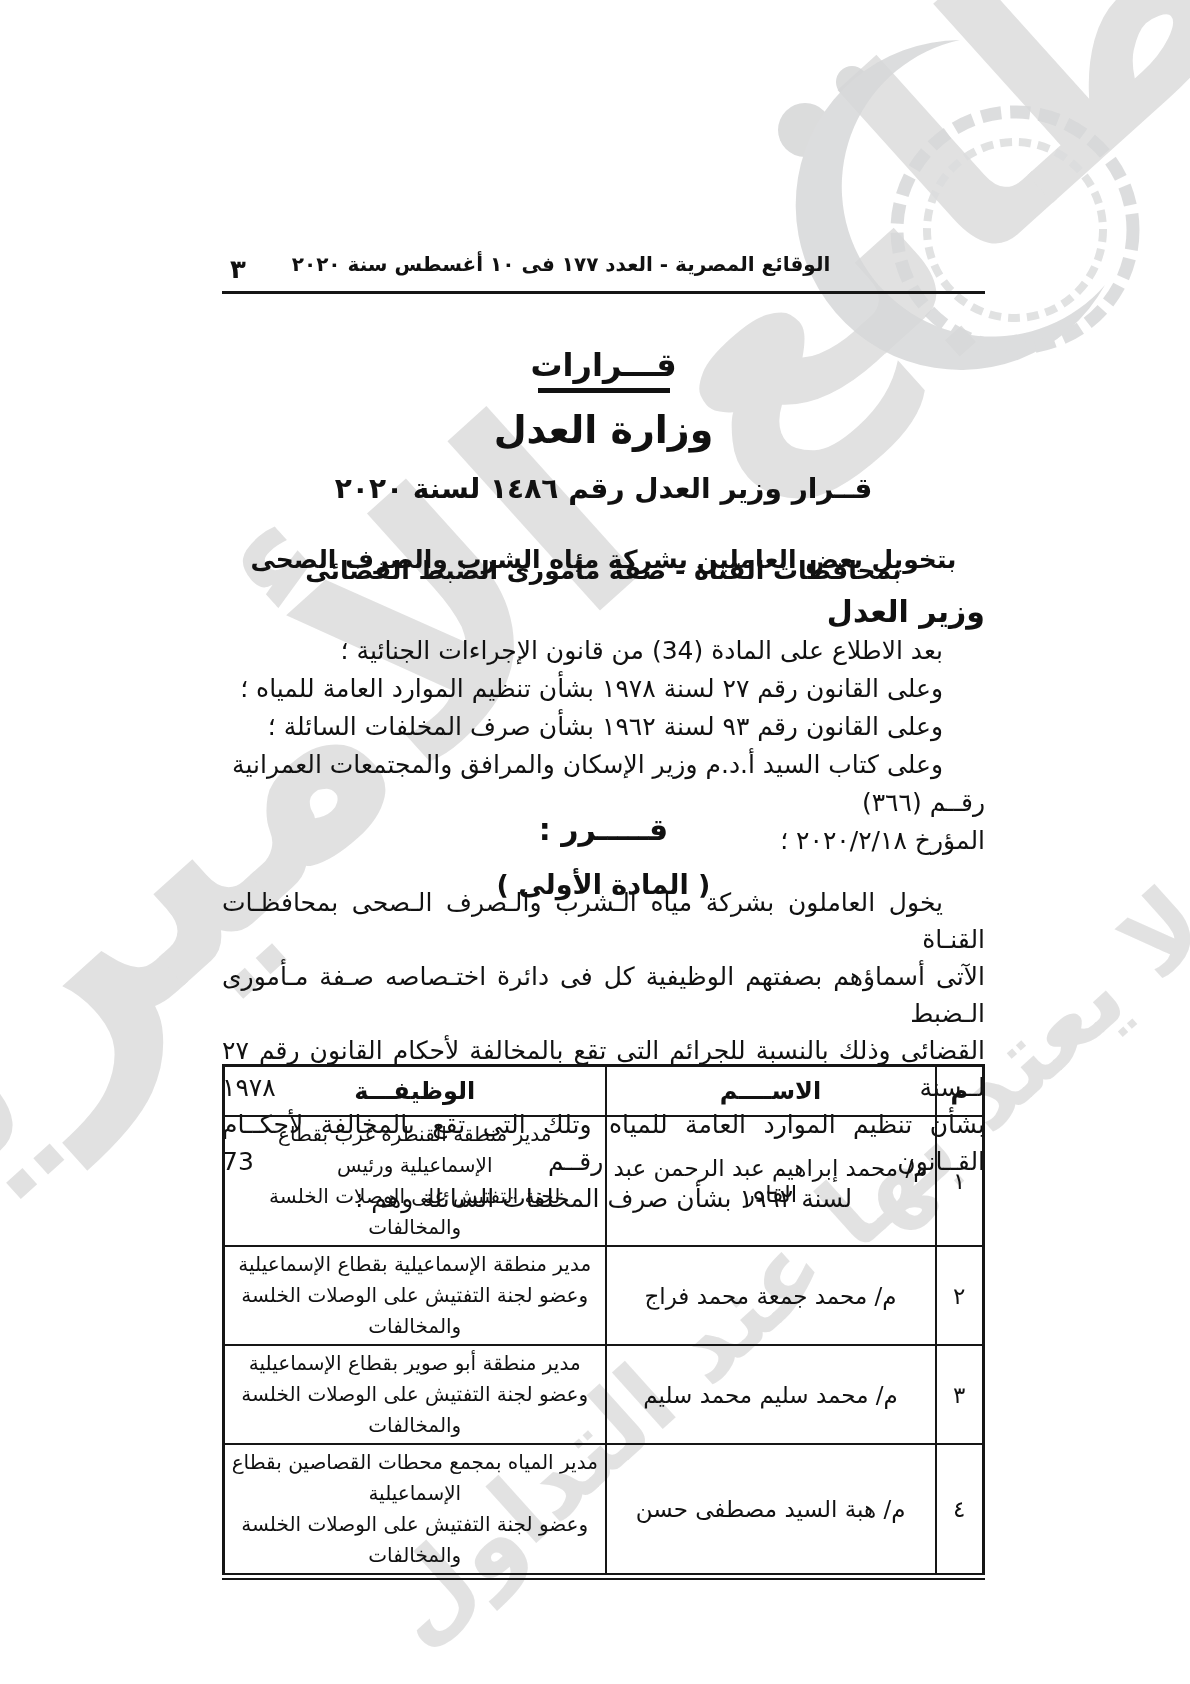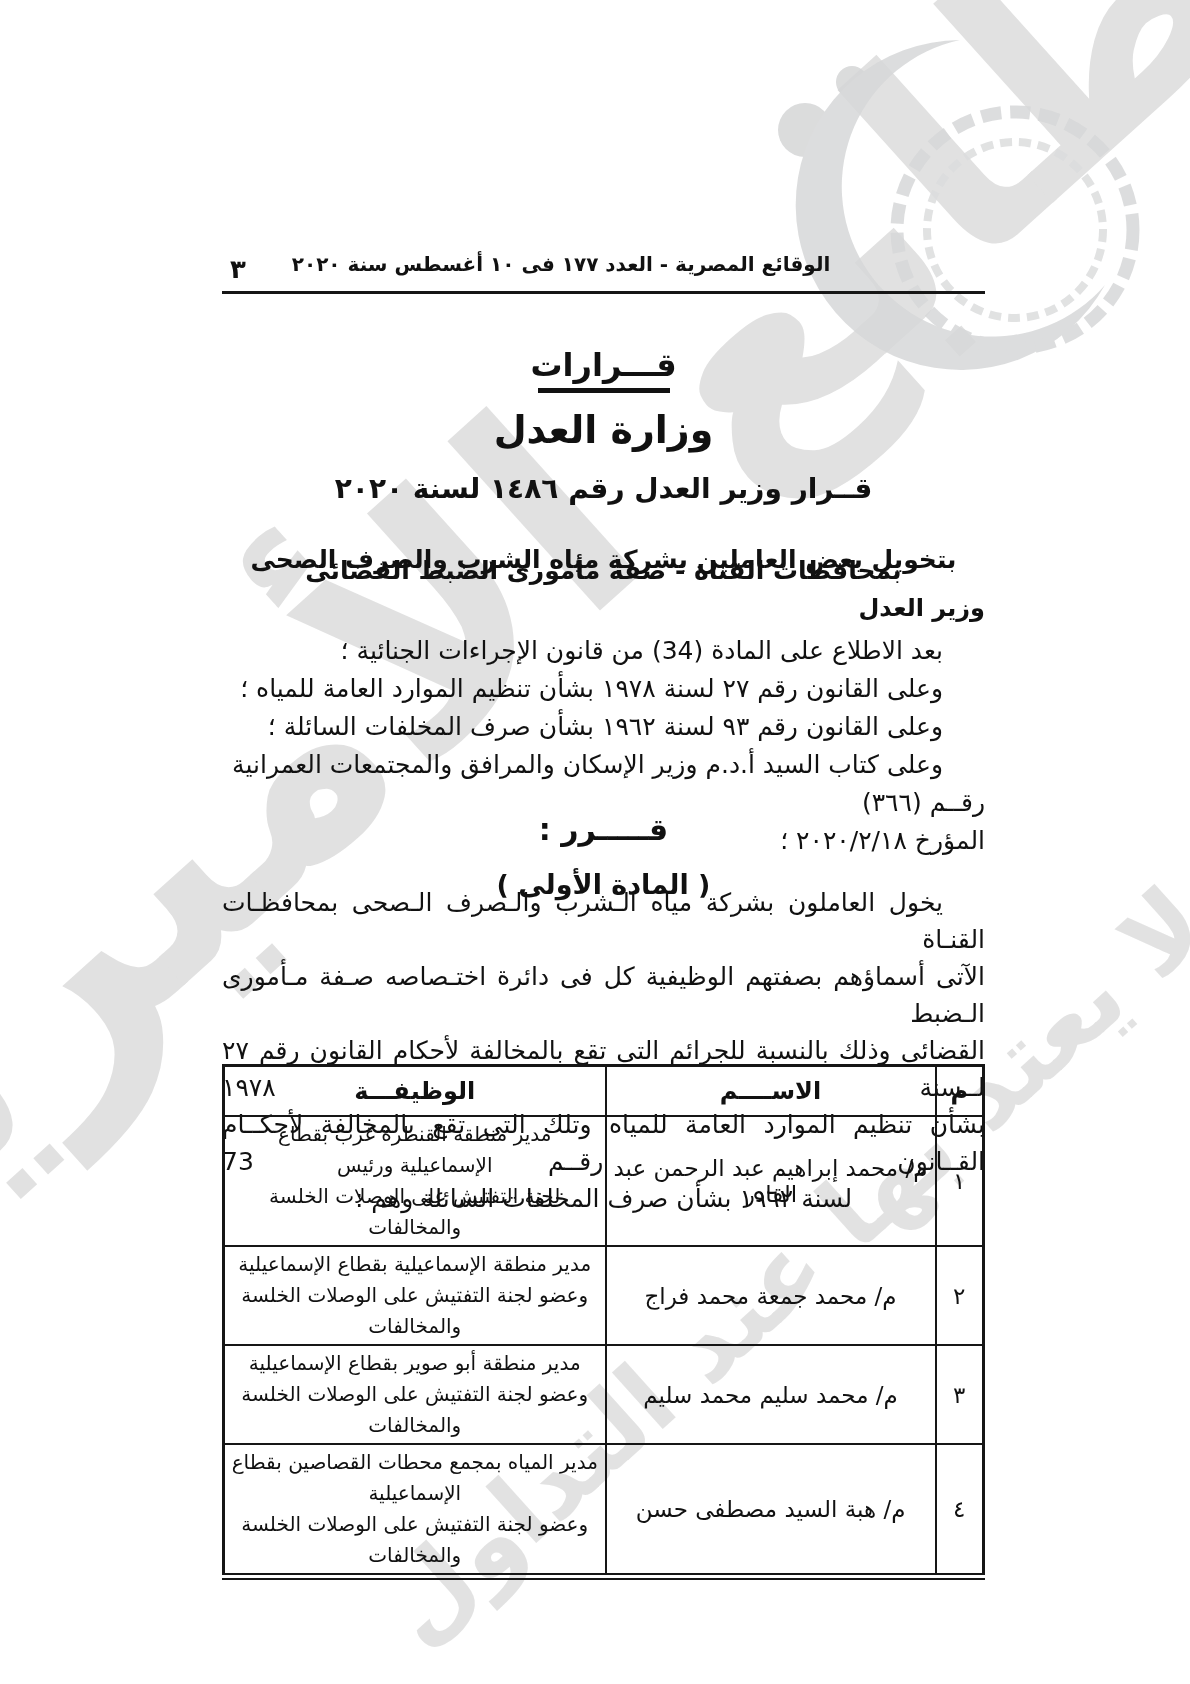--- a/index.html
+++ b/index.html
@@ -51,21 +51,21 @@
   .sec-title{top:328px;font-size:32px;font-weight:bold;letter-spacing:1px;margin-top:18px;}
   .title-underline{
     display:block;width:132px;height:5px;background:#121212;margin:4px auto 0;
   }
   .ministry{top:408px;font-size:38px;font-weight:bold;}
   .decision{top:472px;font-size:28px;font-weight:bold;}
   .sub1{top:545px;font-size:25px;font-weight:bold;text-align:center;}
   .sub2{top:556px;font-size:25px;font-weight:bold;}
   .issuer{
     position:absolute;top:594px;right:205px;z-index:1;
-    font-size:24px;font-weight:bold;
+    font-size:30px;font-weight:bold;
   }
   
   .preamble{
     position:absolute;top:632px;left:222px;width:763px;z-index:1;
     font-size:25px;line-height:38px;text-align:right;
   }
   .indent{text-indent:42px;}
   .decree-word{top:812px;font-size:30px;font-weight:bold;}
   .article-head{top:869px;font-size:27px;font-weight:bold;}
   .article{

